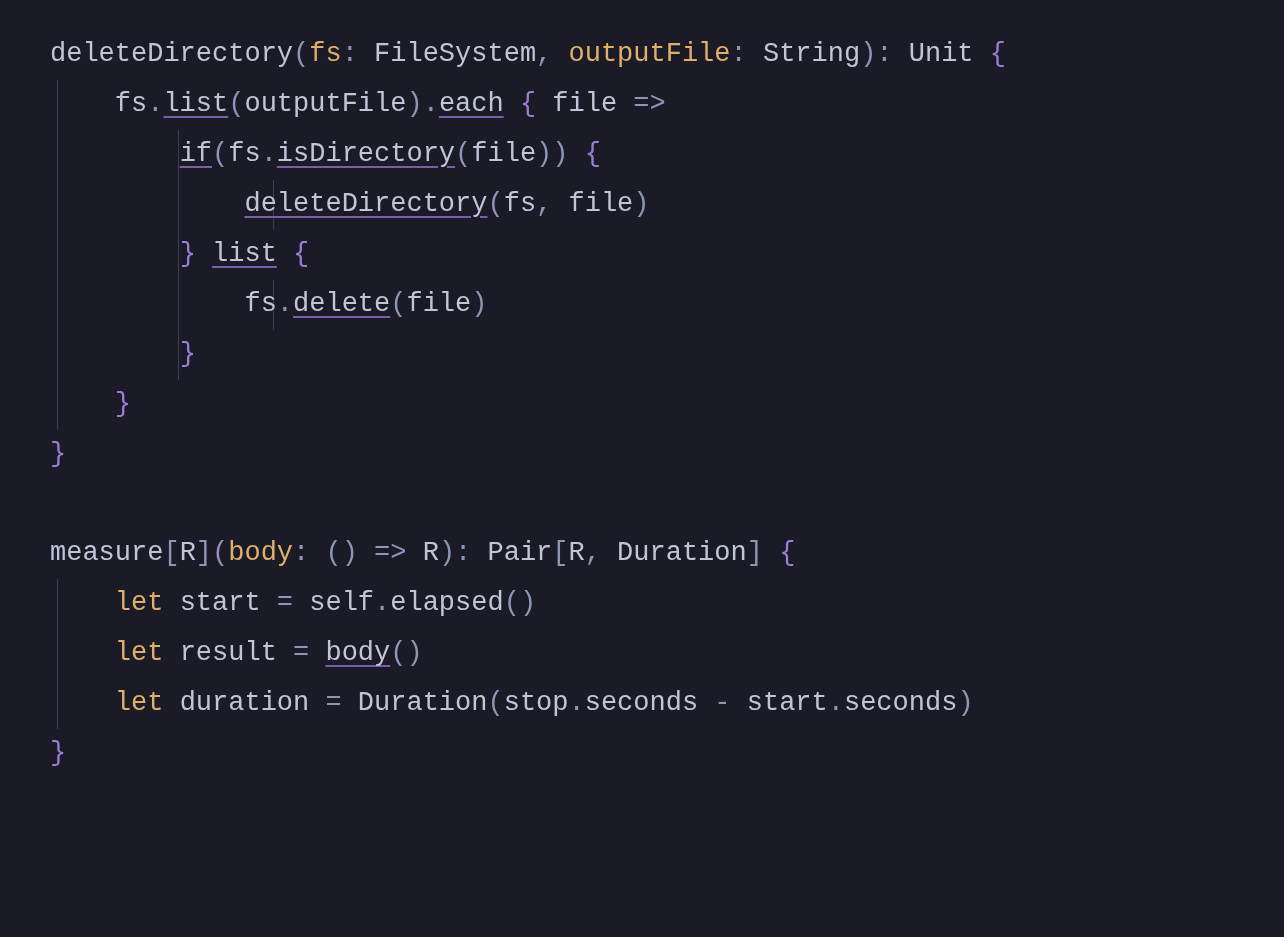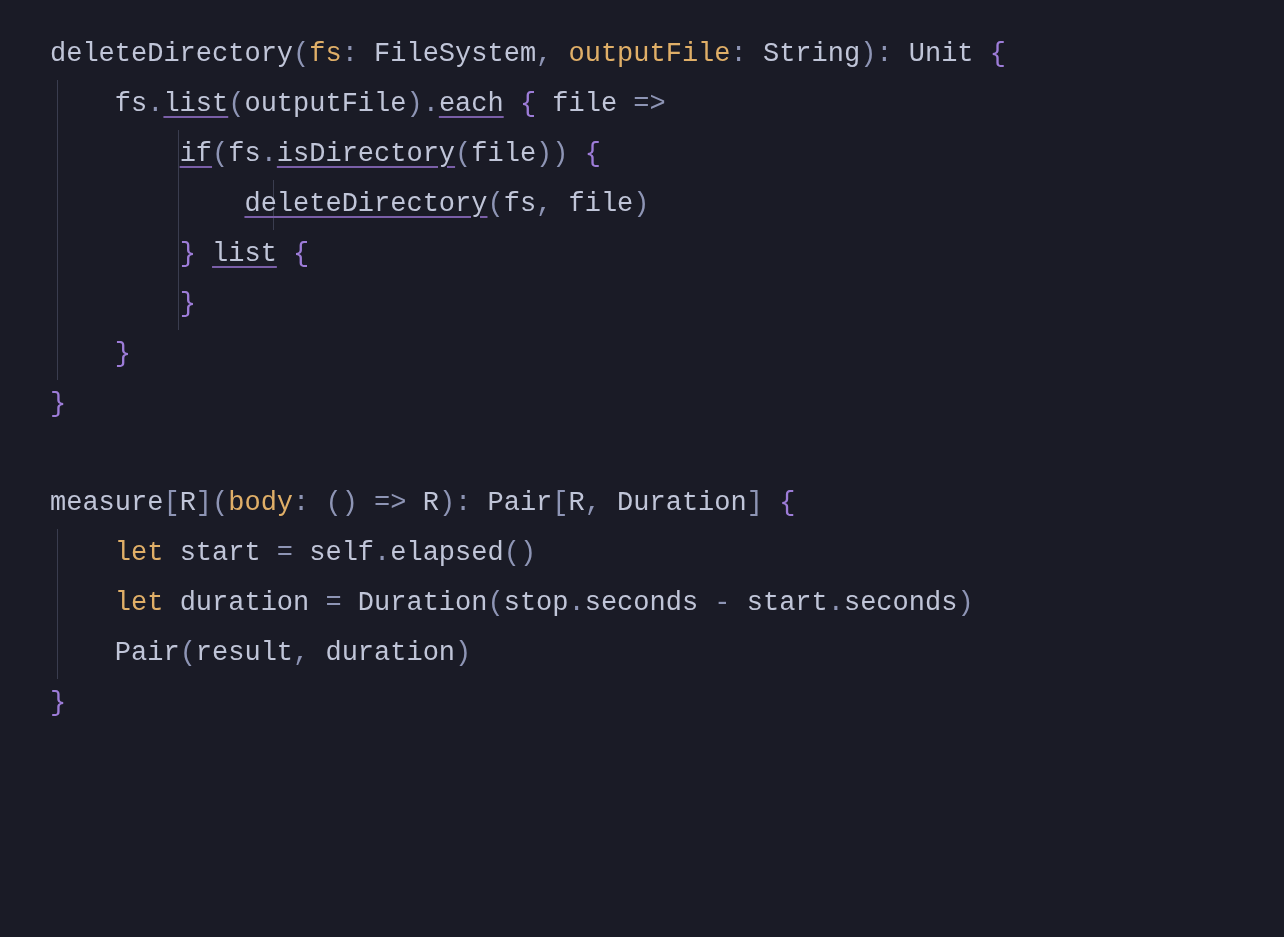--- a/index.html
+++ b/index.html
@@ -49,37 +49,38 @@
 <div class="line"><span class="txt"><span class="fn-name">deleteDirectory</span><span class="paren">(</span><span class="param">fs</span><span class="punct">: </span><span class="type">FileSystem</span><span class="punct">, </span><span class="param">outputFile</span><span class="punct">: </span><span class="type">String</span><span class="paren">)</span><span class="punct">: </span><span class="type">Unit</span> <span class="brace">{</span></span></div>
 
 <div class="line"><span class="guide" style="left:0.25em;"></span><span class="txt">    <span class="ident">fs</span><span class="dot">.</span><span class="ident u">list</span><span class="paren">(</span><span class="ident">outputFile</span><span class="paren">)</span><span class="dot">.</span><span class="ident u">each</span> <span class="brace">{</span> <span class="ident">file</span> <span class="arrow">=&gt;</span></span></div>
 
 <div class="line"><span class="guide" style="left:0.25em;"></span><span class="guide" style="left:4.75em;"></span><span class="txt">        <span class="kw-if">if</span><span class="paren">(</span><span class="ident">fs</span><span class="dot">.</span><span class="ident u">isDirectory</span><span class="paren">(</span><span class="ident">file</span><span class="paren">))</span> <span class="brace">{</span></span></div>
 
 <div class="line"><span class="guide" style="left:0.25em;"></span><span class="guide" style="left:4.75em;"></span><span class="guide" style="left:8.25em;"></span><span class="txt">            <span class="ident u">deleteDirectory</span><span class="paren">(</span><span class="ident">fs</span><span class="punct">, </span><span class="ident">file</span><span class="paren">)</span></span></div>
 
 <div class="line"><span class="guide" style="left:0.25em;"></span><span class="guide" style="left:4.75em;"></span><span class="txt">        <span class="brace">}</span> <span class="kw-else">list</span> <span class="brace">{</span></span></div>
 
+<div class="line"><span class="guide" style="left:0.25em;"></span><span class="guide" style="left:4.75em;"></span><span class="guide" style="left:8.25em;"></span><span class="txt">            <span class="ident">fs</span><span class="dot">.</span><span class="ident u">delete</span><span class="paren">(</span><span class="ident">file</span><span class="paren">)</span></span></div>
 
 <div class="line"><span class="guide" style="left:0.25em;"></span><span class="guide" style="left:4.75em;"></span><span class="txt">        <span class="brace">}</span></span></div>
 
 <div class="line"><span class="guide" style="left:0.25em;"></span><span class="txt">    <span class="brace">}</span></span></div>
 
 <div class="line"><span class="guide" style="left:0.25em;"></span></div>
 
 <div class="line"><span class="txt"><span class="brace">}</span></span></div>
 
 <div class="line"><span class="txt">&nbsp;</span></div>
 
 <div class="line"><span class="txt"><span class="fn-name">measure</span><span class="bracket">[</span><span class="type">R</span><span class="bracket">]</span><span class="paren">(</span><span class="param">body</span><span class="punct">: </span><span class="paren">()</span> <span class="arrow">=&gt;</span> <span class="type">R</span><span class="paren">)</span><span class="punct">: </span><span class="type">Pair</span><span class="bracket">[</span><span class="type">R</span><span class="punct">, </span><span class="type">Duration</span><span class="bracket">]</span> <span class="brace">{</span></span></div>
 
 <div class="line"><span class="guide" style="left:0.25em;"></span><span class="txt">    <span class="kw-let">let</span> <span class="ident">start</span> <span class="punct">=</span> <span class="ident">self</span><span class="dot">.</span><span class="ident">elapsed</span><span class="paren">()</span></span></div>
 
+<div class="line"><span class="guide" style="left:0.25em;"></span><span class="txt">    <span class="kw-let">let</span> <span class="ident">result</span> <span class="punct">=</span> <span class="ident u">body</span><span class="paren">()</span></span></div>
 
 <div class="line"><span class="guide" style="left:0.25em;"></span></div>
 
 <div class="line"><span class="guide" style="left:0.25em;"></span><span class="txt">    <span class="kw-let">let</span> <span class="ident">duration</span> <span class="punct">=</span> <span class="ident">Duration</span><span class="paren">(</span><span class="ident">stop</span><span class="dot">.</span><span class="ident">seconds</span> <span class="punct">-</span> <span class="ident">start</span><span class="dot">.</span><span class="ident">seconds</span><span class="paren">)</span></span></div>
 
-<div class="line"><span class="guide" style="left:0.25em;"></span><span class="txt">    <span class="ident">Pair</span><span class="paren">(</span><span class="ident">result</span><span class="punct">, </span><span class="ident">duration</span><span class="paren">)</span></span></div>
 
 <div class="line"><span class="txt"><span class="brace">}</span></span></div>
 
 </div>
 
 </body></html>

